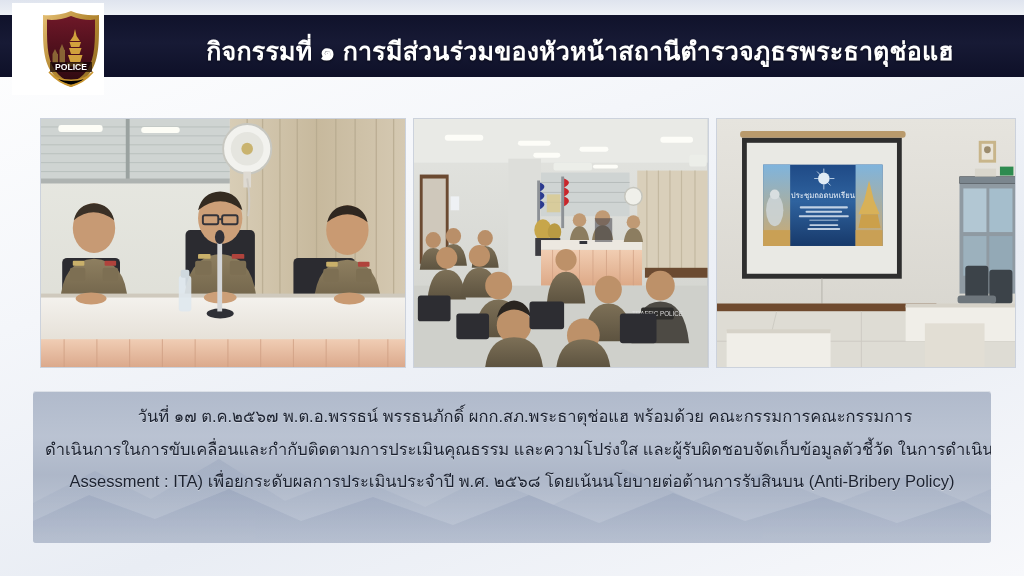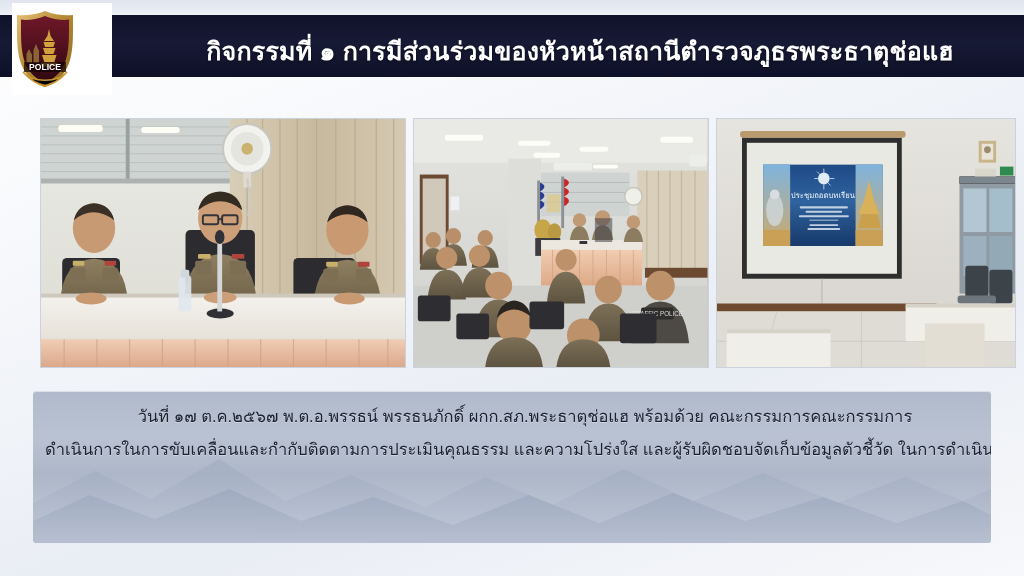--- a/index.html
+++ b/index.html
@@ -39,23 +39,23 @@
     font-weight:700;
     letter-spacing:.2px;
     white-space:nowrap;
     text-shadow:0 1px 2px rgba(0,0,0,.55);
   }
 
   
   .logo-box {
     position:absolute;
     left:12px; top:3px;
-    width:100px; height:92px;
+    width:92px; height:92px;
     background:#ffffff;
-    display:flex; align-items:center; justify-content:flex-start;
+    display:flex; align-items:center; justify-content:flex-end;
     z-index:6;
   }
   .logo-shield { width:66px; height:80px; display:block; }
 
   
   .photos {
     position:absolute;
     left:8px; top:118px;
     width:1008px; height:250px;
     display:flex;
@@ -554,16 +554,17 @@
             <stop offset="100%" stop-color="#aab4c8"></stop>
         </linearGradient>
       </defs>
       <path d="M0 52 L62 20 L118 48 L186 8 L252 50 L318 24 L392 56 L452 26 L520 54 L590 18 L660 50 L730 22 L804 52 L872 26 L930 50 L958 38 L958 92 L0 92 Z" fill="url(#mtA)" opacity=".55"></path>
       <path d="M0 70 L56 44 L122 68 L196 38 L268 70 L340 46 L420 74 L496 44 L566 72 L640 42 L712 70 L790 46 L864 72 L930 50 L958 64 L958 92 L0 92 Z" fill="url(#mtB)" opacity=".5"></path>
     </svg>
 
     <div class="caption-text">
       <span class="cap-line l1">วันที่ ๑๗ ต.ค.๒๕๖๗ พ.ต.อ.พรรธน์  พรรธนภักดิ์ ผกก.สภ.พระธาตุช่อแฮ พร้อมด้วย คณะกรรมการคณะกรรมการ</span>
       <span class="cap-line">ดำเนินการในการขับเคลื่อนและกำกับติดตามการประเมินคุณธรรม และความโปร่งใส และผู้รับผิดชอบจัดเก็บข้อมูลตัวชี้วัด ในการดำเนินงานของ</span>
+      <span class="cap-line">Assessment : ITA) เพื่อยกระดับผลการประเมินประจำปี พ.ศ. ๒๕๖๘  โดยเน้นนโยบายต่อต้านการรับสินบน (Anti-Bribery Policy)</span>
     </div>
   </div>
 
 </div>
 
 </body></html>

